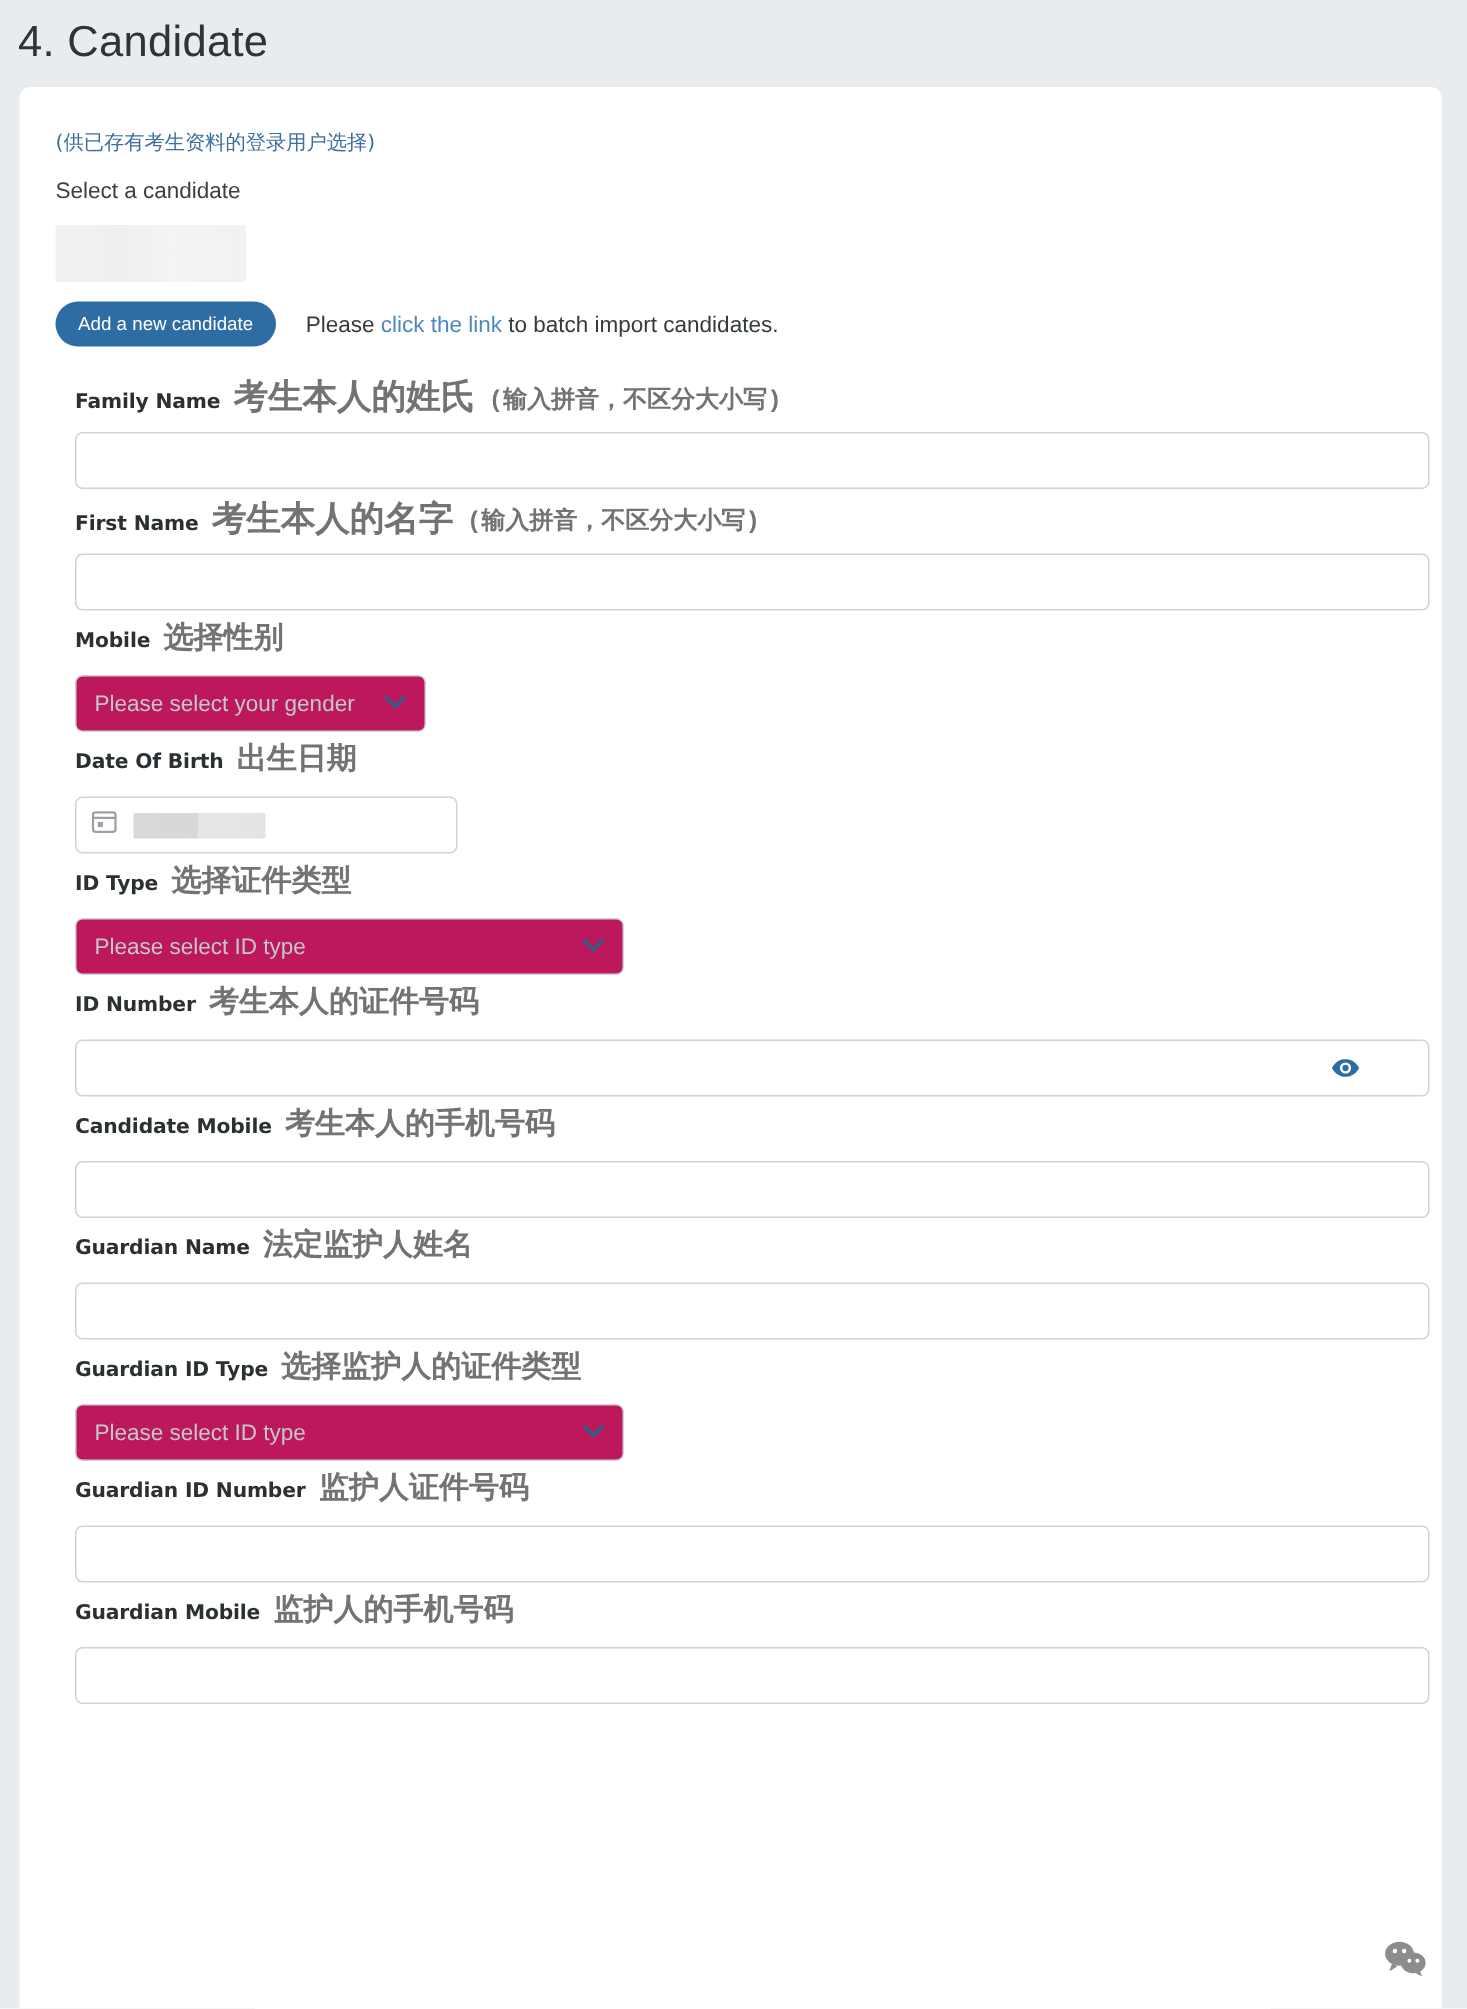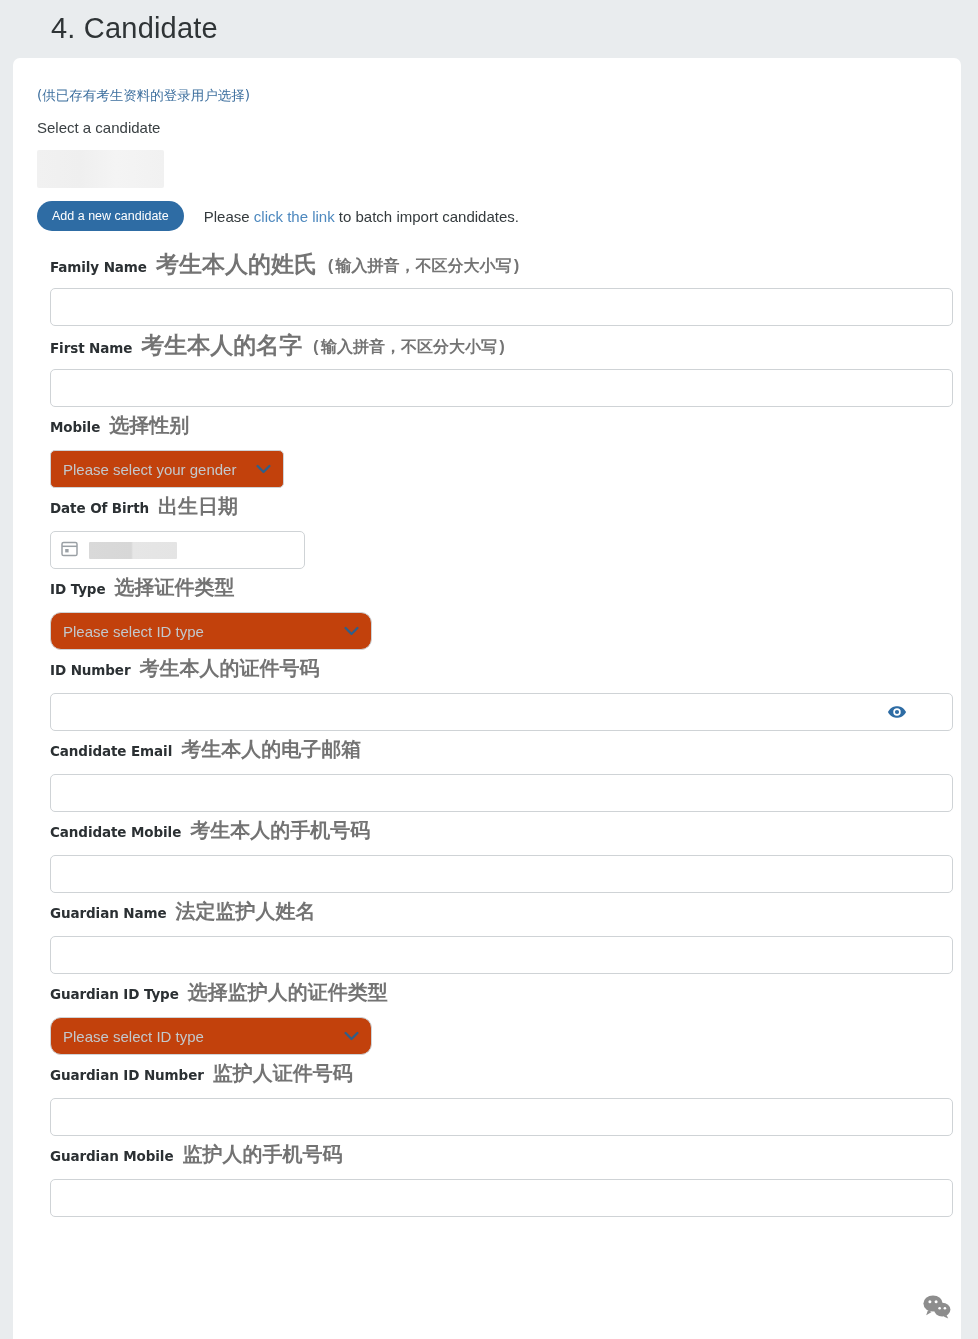--- a/index.html
+++ b/index.html
@@ -18,21 +18,20 @@
 
   
   .page-title {
     font-size: 29px;
     font-weight: 400;
     color: #2f3436;
     letter-spacing: 0.2px;
     padding: 8px 0 0 12px;
     line-height: 40px;
     height: 52px;
-    margin-left: 39px;
   }
 
   
   .card {
     position: absolute;
     left: 13px;
     top: 58px;
     width: 948px;
     height: 1281px;
     background: #ffffff;
@@ -146,28 +145,28 @@
     cursor: pointer;
   }
 
   
   .sel {
     display: flex;
     align-items: center;
     justify-content: space-between;
     border: 1px solid #cfd3d6;
     border-radius: 5px;
-    background: #c2410c;
+    background: #be185d;
     height: 38px;
     padding: 0 12px;
     margin: 0 0 10px 13px;
     cursor: pointer;
   }
   .sel-gender { width: 234px; }
-  .sel-idtype { width: 322px; border-radius: 11px; }
+  .sel-idtype { width: 366px; }
   .sel-ph {
     color: #c3c8cc;
     font-size: 15px;
     font-family: "Liberation Sans", sans-serif;
     white-space: nowrap;
   }
   .chev { flex: 0 0 auto; margin-left: 10px; }
 
   
   .date-box {
@@ -302,27 +301,20 @@
       <span class="eye-icon">
         <svg width="20" height="18" viewBox="0 0 22 14">
           <path d="M1 7 C4 1.6, 8 0.6, 11 0.6 C14 0.6, 18 1.6, 21 7 C18 12.4, 14 13.4, 11 13.4 C8 13.4, 4 12.4, 1 7 Z" fill="#2e6ca4"></path>
           <circle cx="11" cy="7" r="4.1" fill="#ffffff"></circle>
           <circle cx="11" cy="7" r="2.3" fill="#2e6ca4"></circle>
         </svg>
       </span>
     </div>
   </div>
 
-  <div class="field">
-    <div class="lbl-row">
-      <span class="lbl-en">Candidate Email</span>
-      <span class="ann ann-md">考生本人的电子邮箱</span>
-    </div>
-    <input class="txt-input" type="text" placeholder="" style="">
-  </div>
 
   <div class="field">
     <div class="lbl-row">
       <span class="lbl-en">Candidate Mobile</span>
       <span class="ann ann-md">考生本人的手机号码</span>
     </div>
     <input class="txt-input" type="text" placeholder="" style="">
   </div>
 
   <div class="field">

